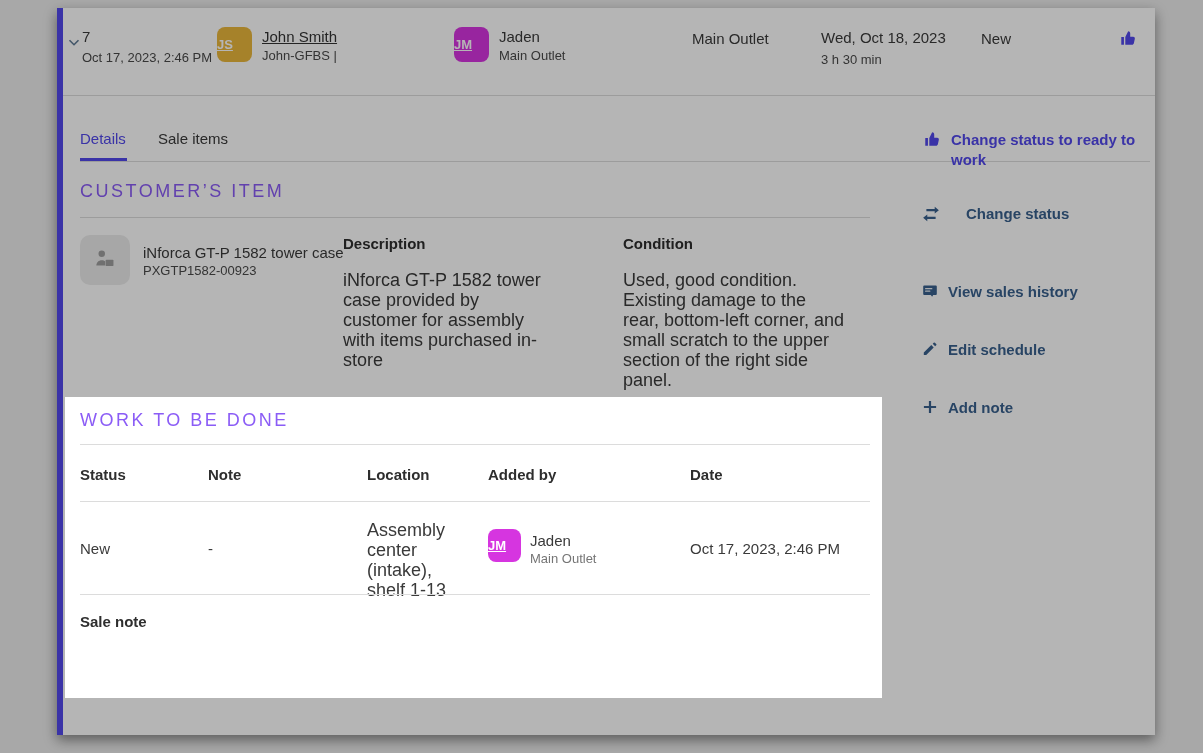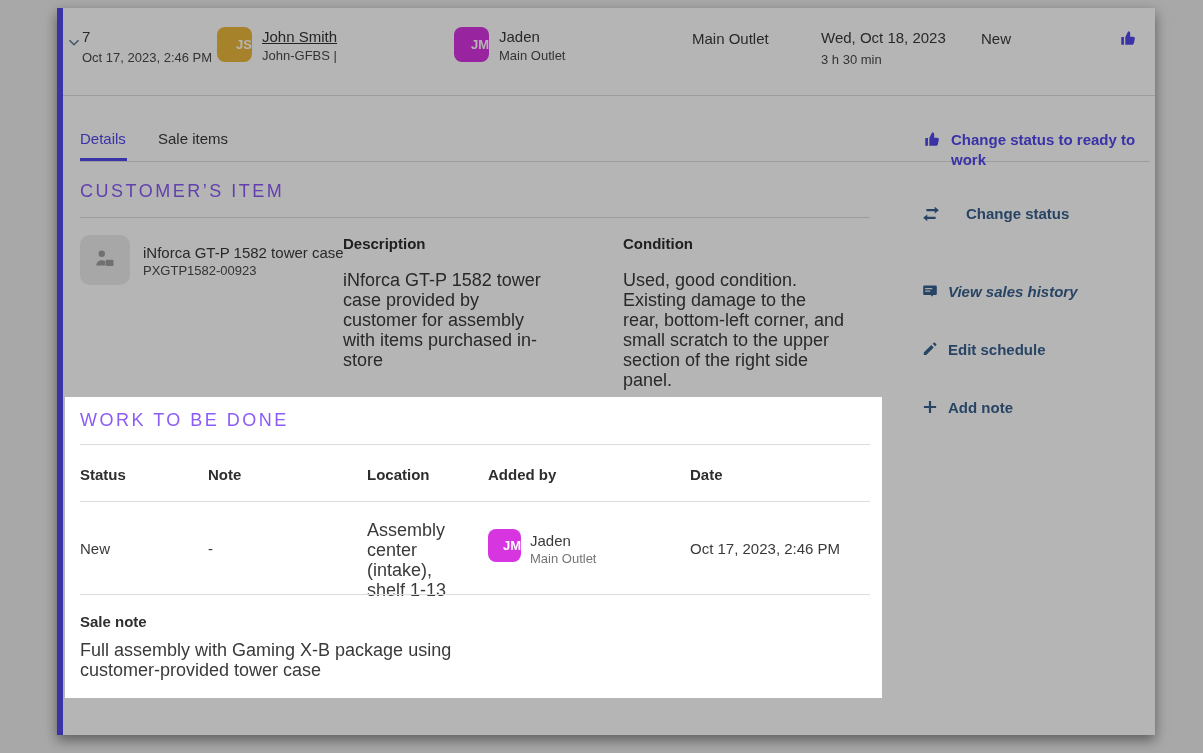--- a/index.html
+++ b/index.html
@@ -21,22 +21,22 @@
   .accent-line { left:57px; top:8px; width:6px; height:727px; background:var(--accent); z-index:3; }
 
   .divider { background:#dcdcdc; height:1px; }
 
   .fs15 { font-size:15px; line-height:18px; }
   .fs13 { font-size:13px; line-height:16px; }
   .sub { color:#4a4a4a; }
 
   .avatar {
     width:35px; height:35px; border-radius:8px;
-    display:flex; align-items:center; justify-content:flex-end;
-    color:#fff; font-size:13px; font-weight:700;
+    display:flex; align-items:center; justify-content:flex-start;
+    color:#fff; font-size:13px; font-weight:700;text-decoration:underline;
   }
   .avatar.small { width:33px; height:33px; }
 
   .link { text-decoration:underline; color:#333; }
 
   .tab { font-size:15px; color:#3a3a3a; cursor:pointer; }
   .tab.active { color:var(--accent);text-align:right; }
   .tab-underline { width:47px; height:4px; background:var(--accent); }
 
   .section-title {
@@ -146,21 +146,21 @@
 
   <div class="abs action" style="left:922px; top:204px;gap:26px;">
     <span class="icon">
       <svg viewBox="0 0 16 16" width="18" height="18" fill="currentColor">
           <path d="M11.3 1.6 15 4.6l-3.7 3V5.6H3.9v-2h7.4zM4.7 8.4 1 11.4l3.7 3v-2h7.4v-2H4.7z"></path>
         </svg>
     </span>
     <span class="label">Change status</span>
   </div>
 
-  <div class="abs action" style="left:922px; top:282px;font-style:italic;">
+  <div class="abs action" style="left:922px; top:282px;">
     <span class="icon">
       <svg viewBox="0 0 16 16" width="16" height="16">
           <path d="M2.2 2.5h11.6a1 1 0 0 1 1 1v7.6a1 1 0 0 1-1 1h-2.6l-1.1 1.6-1.3-1.6H2.2a1 1 0 0 1-1-1V3.5a1 1 0 0 1 1-1z" fill="currentColor"></path>
           <path d="M3.6 5.7h6.2M3.6 8.2h4.2" stroke="#ffffff" stroke-width="1.2" stroke-linecap="round" opacity="0.9"></path>
         </svg>
     </span>
     <span class="label">View sales history</span>
   </div>
 
   <div class="abs action" style="left:922px; top:340px;">
@@ -200,17 +200,16 @@
       <span>JM</span>
     </div>
     <div class="abs fs15" style="left:530px; top:532px;">Jaden</div>
     <div class="abs fs13 muted" style="left:530px; top:551px;">Main Outlet</div>
     <div class="abs fs15" style="left:690px; top:540px;">Oct 17, 2023, 2:46 PM</div>
   </div>
 
   <div class="abs divider" style="left:80px; top:594px; width:790px;"></div>
 
   <div class="abs col-label" style="left:80px; top:613px;">Sale note</div>
-  <div class="abs body-text" style="left:80px; top:640px; width:392px;">Full assembly with Gaming X-B package using customer-provided tower case</div>
 
   <div class="abs spotlight-hole"></div>
 
 </div>
 
 </body></html>

